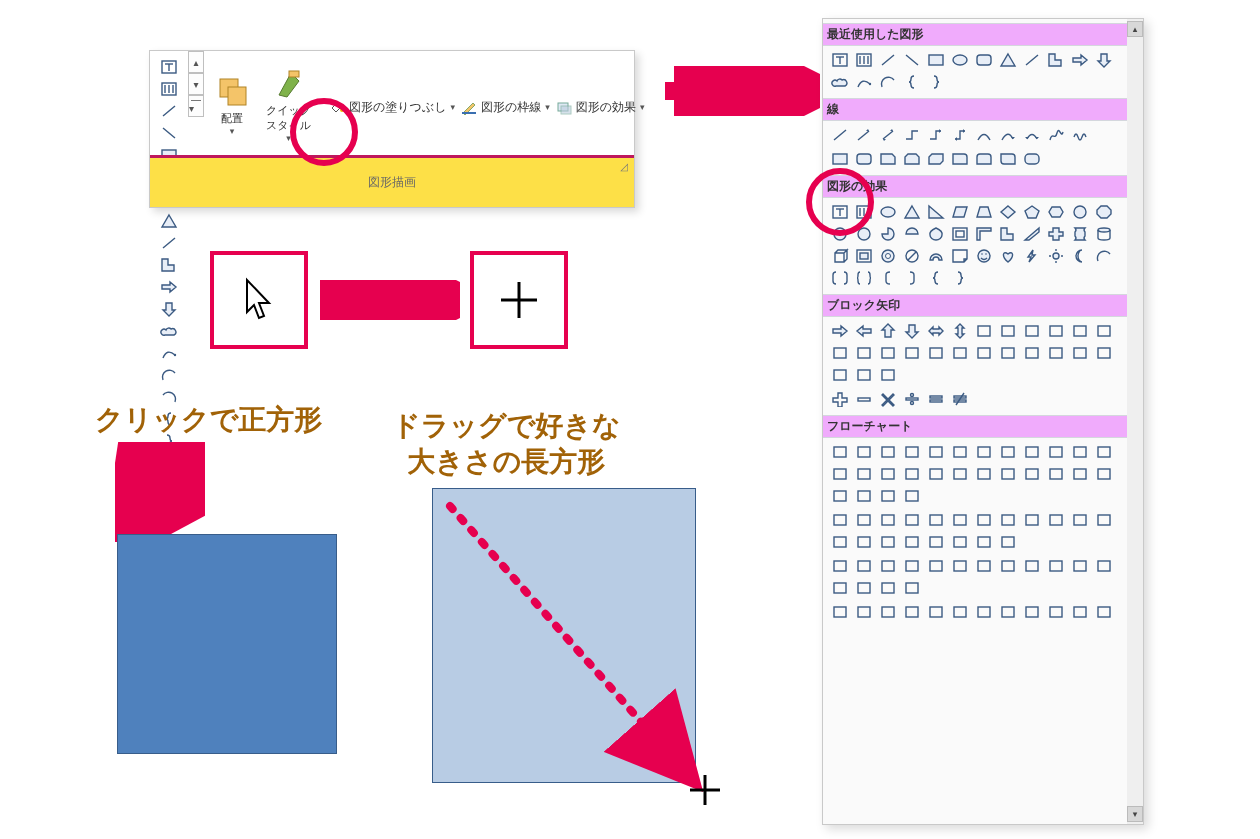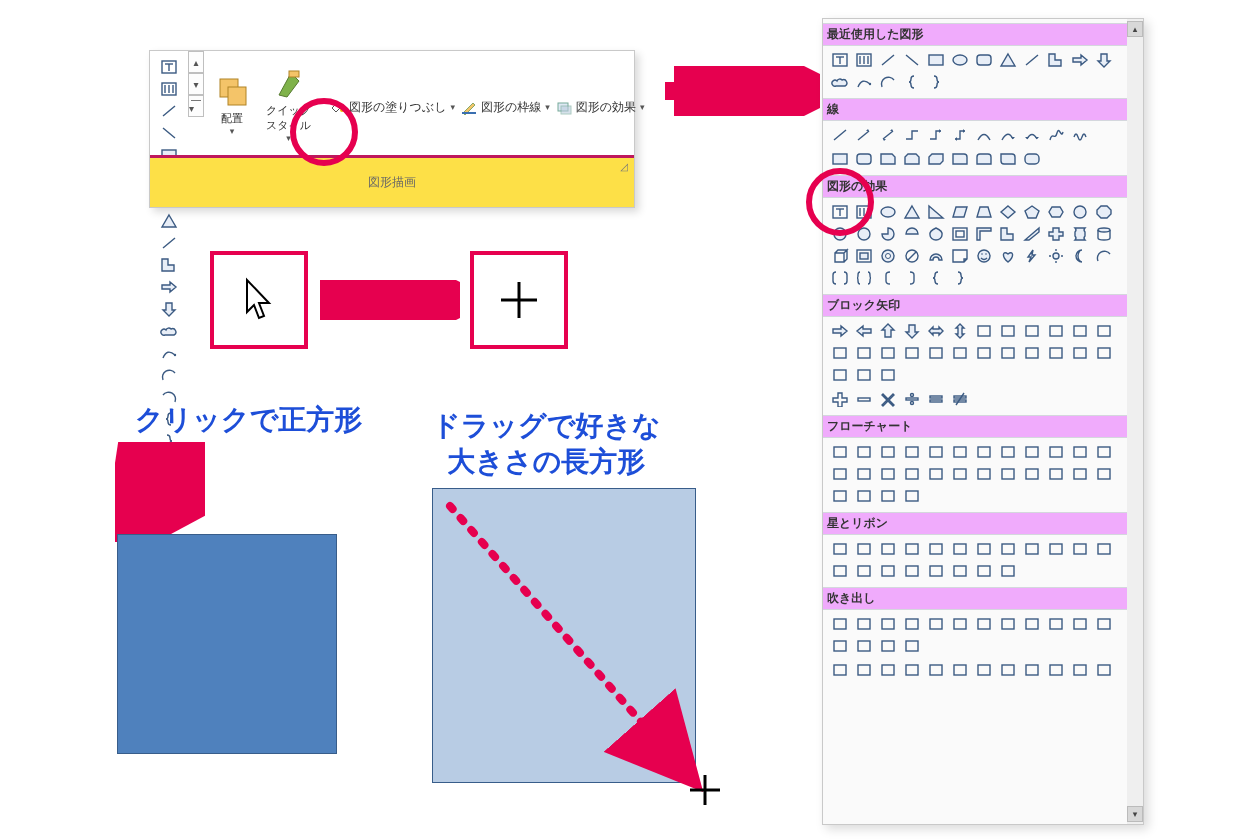--- a/index.html
+++ b/index.html
@@ -5,26 +5,25 @@
   body{
     margin:0;
     font-family:"Meiryo","MS PGothic",sans-serif;
     background:#fff;
     width:1260px;
     height:839px;
     position:relative;
   }
   .annotation{
     position:absolute;
-    color:#1d4ed8;
+    color:#a16207;
     font-weight:bold;
     font-size:28px;
     line-height:1.3;
     text-align:center;
-    margin-left:40px;
   }
   .box-cursor{
     position:absolute;
     border:4px solid #e6004f;
     width:90px;
     height:90px;
     display:flex;
     align-items:center;
     justify-content:center;
     background:#fff;
@@ -1117,21 +1116,20 @@
           <svg width="18" height="16" viewBox="0 0 18 16">
             <rect x="3" y="3" width="12" height="10" stroke="#3b5a82" stroke-width="1.4" fill="none"></rect>
           </svg>
         </div>
         <div class="shape">
           <svg width="18" height="16" viewBox="0 0 18 16">
             <rect x="3" y="3" width="12" height="10" stroke="#3b5a82" stroke-width="1.4" fill="none"></rect>
           </svg>
         </div>
       </div>
-      <div class="sec-title">星とリボン</div>
       <div class="shape-row">
         <div class="shape">
           <svg width="18" height="16" viewBox="0 0 18 16">
             <rect x="3" y="3" width="12" height="10" stroke="#3b5a82" stroke-width="1.4" fill="none"></rect>
           </svg>
         </div>
         <div class="shape">
           <svg width="18" height="16" viewBox="0 0 18 16">
             <rect x="3" y="3" width="12" height="10" stroke="#3b5a82" stroke-width="1.4" fill="none"></rect>
           </svg>
@@ -1220,21 +1218,20 @@
           <svg width="18" height="16" viewBox="0 0 18 16">
             <rect x="3" y="3" width="12" height="10" stroke="#3b5a82" stroke-width="1.4" fill="none"></rect>
           </svg>
         </div>
         <div class="shape">
           <svg width="18" height="16" viewBox="0 0 18 16">
             <rect x="3" y="3" width="12" height="10" stroke="#3b5a82" stroke-width="1.4" fill="none"></rect>
           </svg>
         </div>
       </div>
-      <div class="sec-title">吹き出し</div>
       <div class="shape-row">
         <div class="shape">
           <svg width="18" height="16" viewBox="0 0 18 16">
             <rect x="3" y="3" width="12" height="10" stroke="#3b5a82" stroke-width="1.4" fill="none"></rect>
           </svg>
         </div>
         <div class="shape">
           <svg width="18" height="16" viewBox="0 0 18 16">
             <rect x="3" y="3" width="12" height="10" stroke="#3b5a82" stroke-width="1.4" fill="none"></rect>
           </svg>

